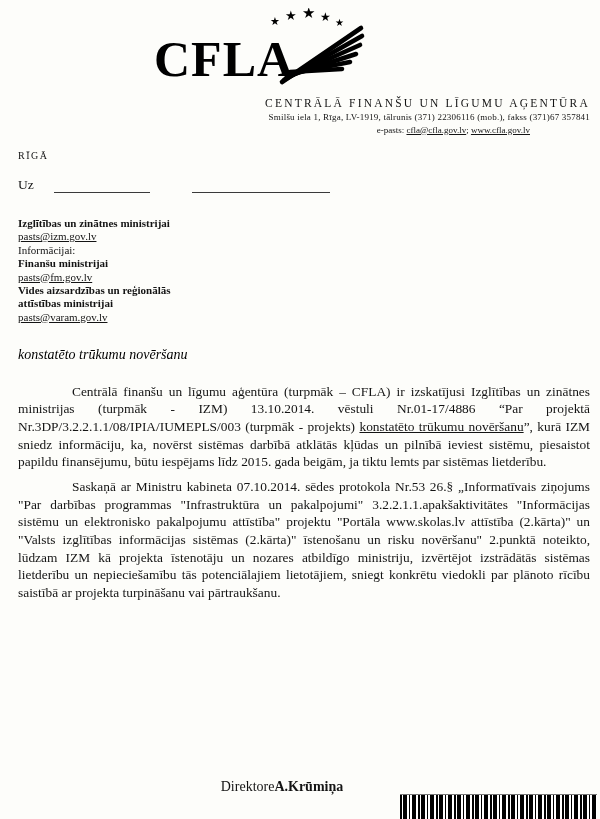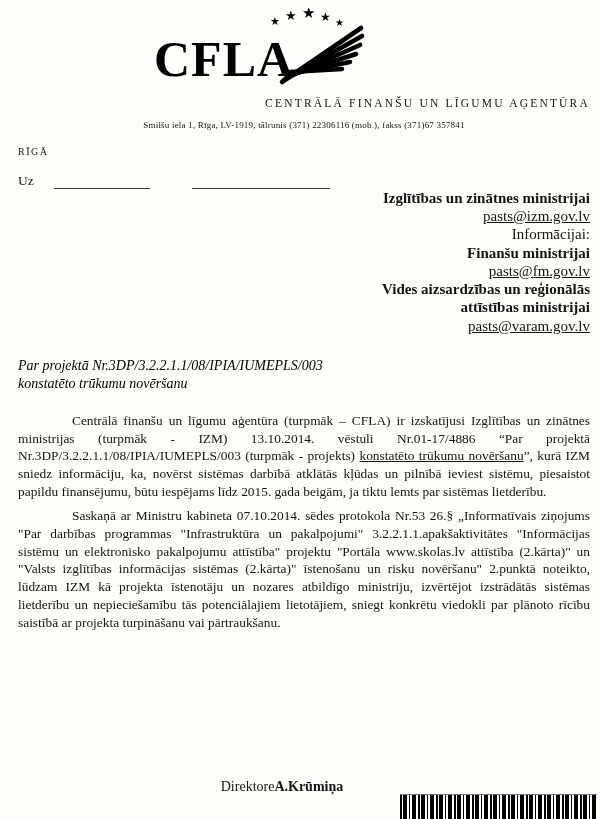--- a/index.html
+++ b/index.html
@@ -9,35 +9,35 @@
     width:600px; height:819px; position:relative; overflow:hidden;
     background:#fdfdfa; color:#141414;
     font-family:"Liberation Serif", serif;
     padding:8px 10px 0 18px;
   }
   
   .logo { margin-left:136px; height:90px; }
   
   .org-block { text-align:right; line-height:1.25; margin-top:-2px; }
   .org-name { font-size:11.5px; font-weight:normal; letter-spacing:2.2px; }
-  .org-addr { font-size:9px; letter-spacing:0.2px; margin-top:10px;text-align:center; }
+  .org-addr { font-size:9px; letter-spacing:0.2px; margin-top:2px; }
   .org-email { font-size:9px; margin-top:1px; padding-right:60px; }
   .u { text-decoration:underline; }
   
   .city { margin-top:14px; font-size:10px; letter-spacing:1.5px; }
   .ref-row { margin-top:10px; font-size:13.5px; display:flex; align-items:flex-end; }
   .fill-line { display:inline-block; border-bottom:1px solid #3a3a3a; text-align:center; }
   .date-line { width:96px; margin-left:36px; }
   .nr-label { margin-left:18px; }
   .num-line { width:138px; margin-left:16px; }
   .uz-row { margin-top:16px; font-size:13.5px; display:flex; align-items:flex-end; }
   .uz-blank-1 { width:96px; height:16px; margin-left:20px; }
   .uz-blank-2 { width:138px; height:16px; margin-left:42px; }
   
-  .recipients { text-align:right; font-size:15px; line-height:1.22; }
+  .recipients { margin-top:24px; text-align:left; font-size:11px; line-height:1.22; }
   .r-bold { font-weight:bold; }
   .r-email { text-decoration:underline; }
   
   .subject { margin-top:22px; font-style:italic; font-size:14px; line-height:1.32; color:#000; }
   
   .bodytext { margin-top:18px; font-size:13.4px; line-height:1.32; text-align:justify; }
   .bodytext p { text-indent:54px; }
   .bodytext p + p { margin-top:7px; }
   .ul-phrase { text-decoration:underline; }
   
@@ -77,20 +77,21 @@
         <line x1="134" y1="68" x2="202" y2="46"></line>
         <line x1="135" y1="66" x2="196" y2="54"></line>
         <line x1="136" y1="64" x2="188" y2="61"></line>
       </g>
     </svg>
   </div>
 
   <div class="org-block">
     <div class="org-name">CENTRĀLĀ FINANŠU UN LĪGUMU AĢENTŪRA</div>
     <div class="org-addr">Smilšu iela 1, Rīga, LV-1919, tālrunis (371) 22306116 (mob.), fakss (371)67 357841</div>
+    <div class="org-email"><span>e-pasts: </span><span class="u">cfla@cfla.gov.lv</span><span>; </span><span class="u">www.cfla.gov.lv</span></div>
   </div>
 
   <div class="city">RĪGĀ</div>
 
 
   <div class="uz-row">
     <span>Uz</span>
     <span class="fill-line uz-blank-1"></span>
     <span class="fill-line uz-blank-2"></span>
   </div>
@@ -100,21 +101,20 @@
     <div class="r-email">pasts@izm.gov.lv</div>
     <div class="r-normal">Informācijai:</div>
     <div class="r-bold">Finanšu ministrijai</div>
     <div class="r-email">pasts@fm.gov.lv</div>
     <div class="r-bold">Vides aizsardzības un reģionālās</div>
     <div class="r-bold">attīstības ministrijai</div>
     <div class="r-email">pasts@varam.gov.lv</div>
   </div>
 
   <div class="subject">
-    <div>Par projektā Nr.3DP/3.2.2.1.1/08/IPIA/IUMEPLS/003</div>
     <div>konstatēto trūkumu novēršanu</div>
   </div>
 
   <div class="bodytext">
     <p><span>Centrālā finanšu un līgumu aģentūra (turpmāk – CFLA) ir izskatījusi Izglītības un zinātnes ministrijas (turpmāk - IZM) 13.10.2014. vēstuli Nr.01-17/4886 “Par projektā Nr.3DP/3.2.2.1.1/08/IPIA/IUMEPLS/003 (turpmāk - projekts) </span><span class="ul-phrase">konstatēto trūkumu novēršanu</span><span>”, kurā IZM sniedz informāciju, ka, novērst sistēmas darbībā atklātās kļūdas un pilnībā ieviest sistēmu, piesaistot papildu finansējumu, būtu iespējams līdz 2015. gada beigām, ja tiktu lemts par sistēmas lietderību.</span></p>
     <p>Saskaņā ar Ministru kabineta 07.10.2014. sēdes protokola Nr.53 26.§ „Informatīvais ziņojums "Par darbības programmas "Infrastruktūra un pakalpojumi" 3.2.2.1.1.apakšaktivitātes "Informācijas sistēmu un elektronisko pakalpojumu attīstība" projektu "Portāla www.skolas.lv attīstība (2.kārta)" un "Valsts izglītības informācijas sistēmas (2.kārta)" īstenošanu un risku novēršanu" 2.punktā noteikto, lūdzam IZM kā projekta īstenotāju un nozares atbildīgo ministriju, izvērtējot izstrādātās sistēmas lietderību un nepieciešamību tās potenciālajiem lietotājiem, sniegt konkrētu viedokli par plānoto rīcību saistībā ar projekta turpināšanu vai pārtraukšanu.</p>
   </div>
 
   <div class="sig-row">
     <span>Direktore</span>

